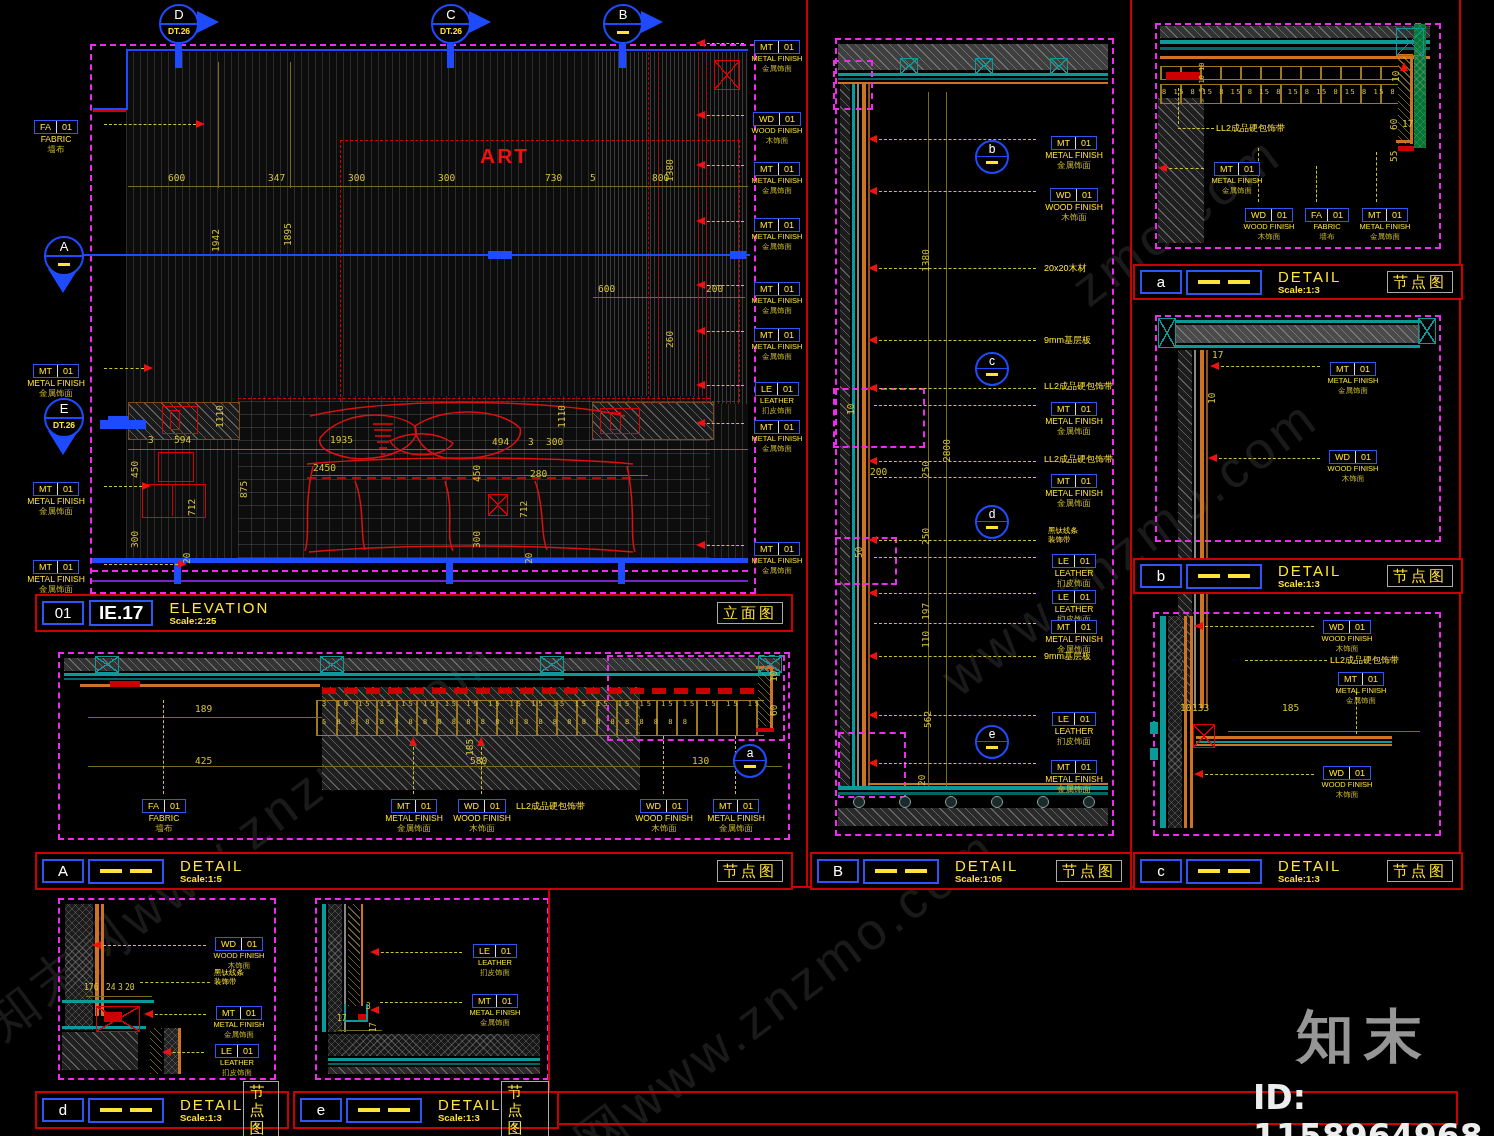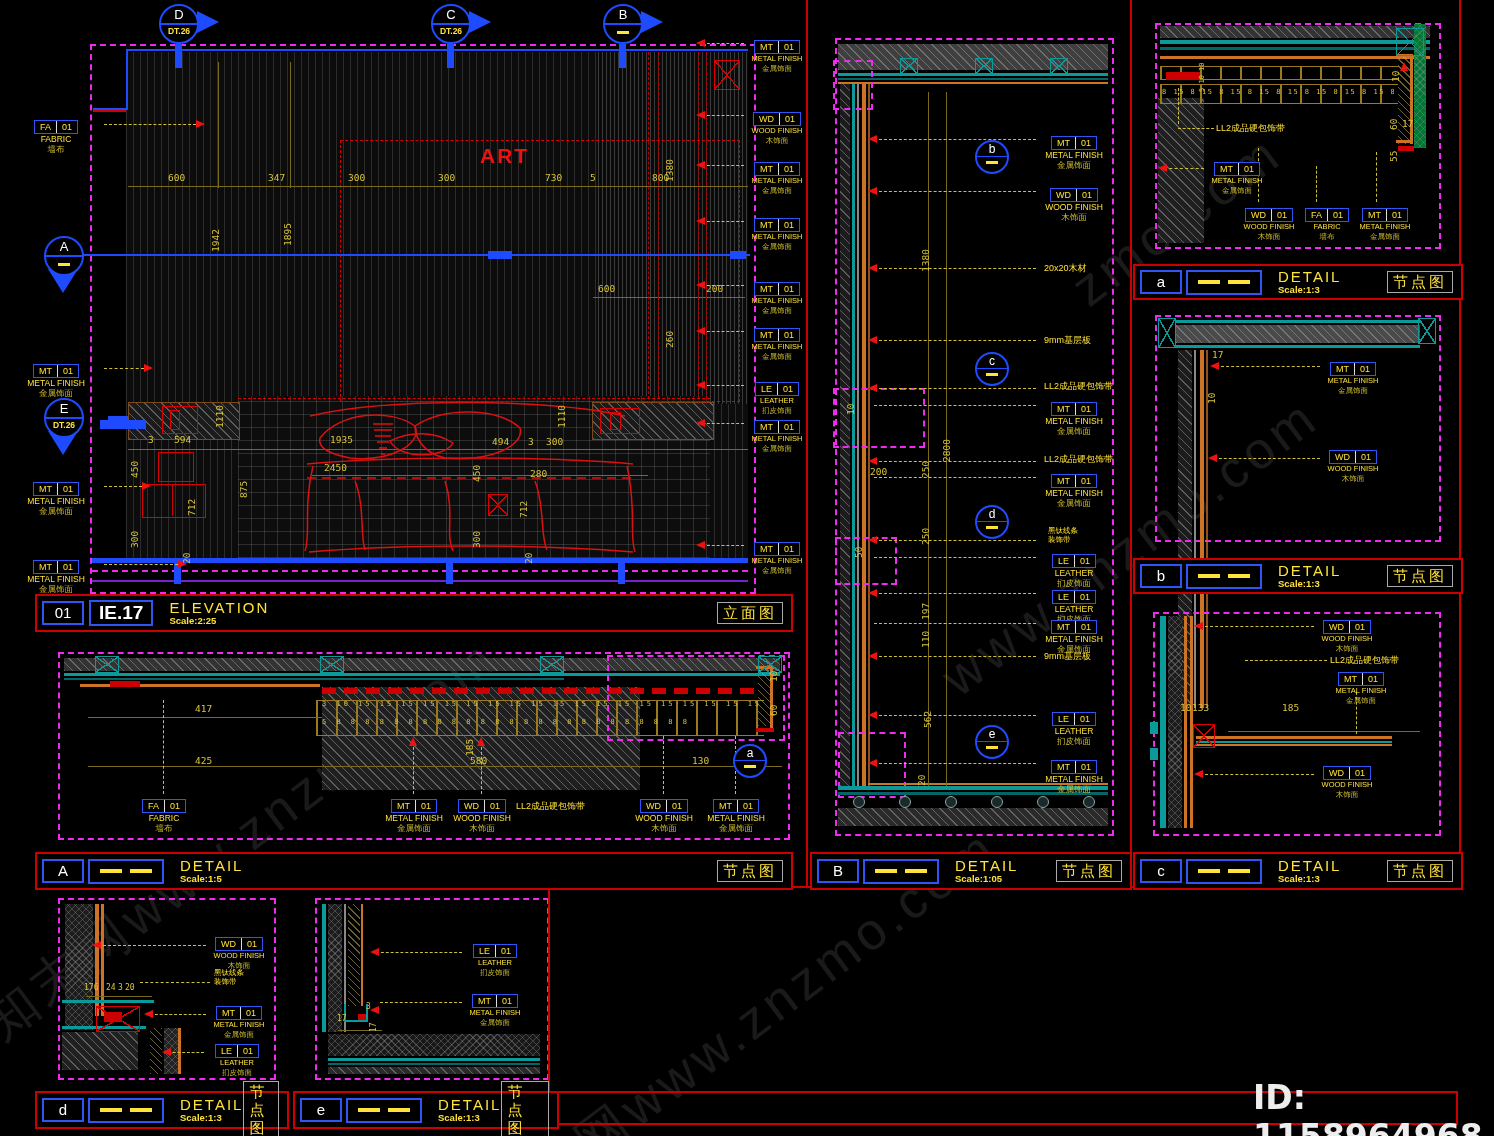--- a/index.html
+++ b/index.html
@@ -97,20 +97,21 @@
 </style>
 </head>
 <body>
 
 <div id="sheet">
 
   <span class="wm" style="left:-30px;top:1000px">知末网www.znzmo.com</span>
   <span class="wm" style="left:470px;top:1190px">知末网www.znzmo.com</span>
   <span class="wm" style="left:930px;top:660px">www.znzmo.com</span>
   <span class="wm" style="left:1060px;top:270px">zmo.com</span>
+  <span class="logo" style="left:1296px;top:998px">知末</span>
   <span class="idt" style="left:1253px;top:1078px">ID: 1158964968</span>
 
   <div class="rl" style="left:806px;top:0;width:2px;height:886px"></div>
   <div class="rl" style="left:1130px;top:0;width:2px;height:886px"></div>
   <div class="rl" style="left:1459px;top:0;width:2px;height:886px"></div>
   <div class="rl" style="left:35px;top:886px;width:1426px;height:2px"></div>
   <div class="rl" style="left:548px;top:886px;width:2px;height:239px"></div>
   <div class="rl" style="left:548px;top:1091px;width:910px;height:2px"></div>
   <div class="rl" style="left:1456px;top:1091px;width:2px;height:34px"></div>
   <div class="rl" style="left:548px;top:1123px;width:910px;height:2px"></div>
@@ -198,21 +199,21 @@
   <span class="dim" style="left:330px;top:434px">1935</span>
   <span class="dim" style="left:492px;top:436px">494</span>
   <span class="dim" style="left:528px;top:436px">3</span>
   <span class="dim" style="left:546px;top:436px">300</span>
   <span class="dim dimv" style="left:214px;top:428px">1110</span>
   <span class="dim dimv" style="left:129px;top:478px">450</span>
   <span class="dim dimv" style="left:238px;top:498px">875</span>
   <span class="dim dimv" style="left:186px;top:516px">712</span>
   <span class="dim dimv" style="left:129px;top:548px">300</span>
   <span class="dim dimv" style="left:181px;top:564px">20</span>
-  <span class="dim" style="left:324px;top:462px">2450</span>
+  <span class="dim" style="left:313px;top:462px">2450</span>
   <span class="dim dimv" style="left:471px;top:482px">450</span>
   <span class="dim dimv" style="left:518px;top:518px">712</span>
   <span class="dim dimv" style="left:471px;top:548px">300</span>
   <span class="dim" style="left:530px;top:468px">280</span>
   <span class="dim dimv" style="left:556px;top:428px">1110</span>
   <span class="dim dimv" style="left:523px;top:564px">20</span>
 
   <div class="m" style="left:20px;top:116px">
     <span class="mb">
         <b>FA</b>
@@ -385,21 +386,21 @@
   <div class="abs stud" style="left:316px;top:700px;width:448px;height:34px;z-index:3"></div>
   <span class="dim pat" style="left:322px;top:700px;width:438px">3 10 15 15 15 15 15 15 15 15 15 15 15 15 15 15 15 15 15 15 15 15 15 15 15 15 15</span>
   <span class="dim pat" style="left:322px;top:718px;width:438px">5 8 8 8 8 8 8 8 8 8 8 8 8 8 8 8 8 8 8 8 8 8 8 8 8 8</span>
   <div class="mg" style="left:607px;top:655px;width:174px;height:82px"></div>
   <div class="abs dhk" style="left:758px;top:668px;width:14px;height:58px;z-index:3"></div>
   <div class="ol" style="left:756px;top:666px;width:18px;height:3px"></div>
   <div class="ol" style="left:770px;top:666px;width:3px;height:62px"></div>
   <div class="rl" style="left:756px;top:728px;width:18px;height:4px"></div>
   <div class="dln" style="left:88px;top:717px;width:234px;height:1px"></div>
   <div class="dln" style="left:88px;top:766px;width:694px;height:1px"></div>
-  <span class="dim" style="left:195px;top:703px">417</span>
+  <span class="dim" style="left:195px;top:703px">189</span>
   <span class="dim" style="left:195px;top:755px">425</span>
   <span class="dim" style="left:470px;top:755px">580</span>
   <span class="dim" style="left:692px;top:755px">130</span>
   <span class="dim dimv" style="left:464px;top:756px">185</span>
   <span class="dim dimv" style="left:768px;top:716px">60</span>
   <span class="dim dimv" style="left:768px;top:682px">10</span>
   <div class="dc" style="left:733px;top:744px">
       <span class="l">a</span>
       <span class="d"></span>
     </div>

